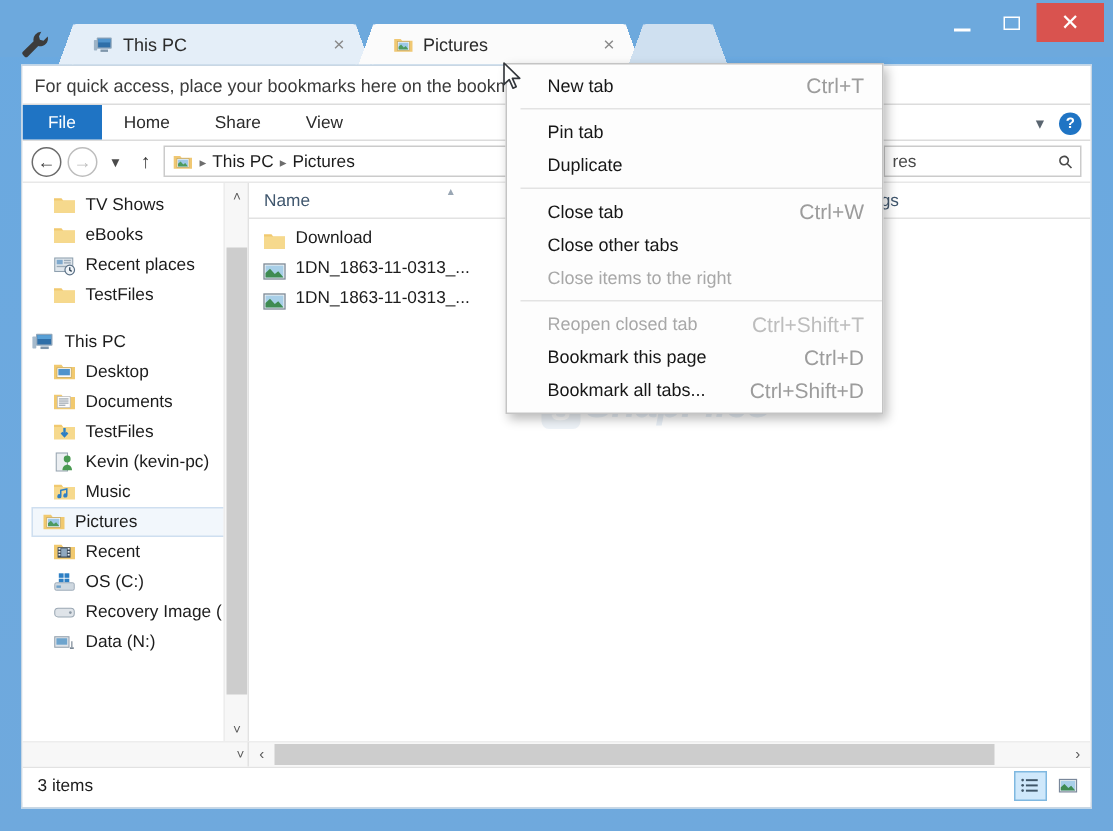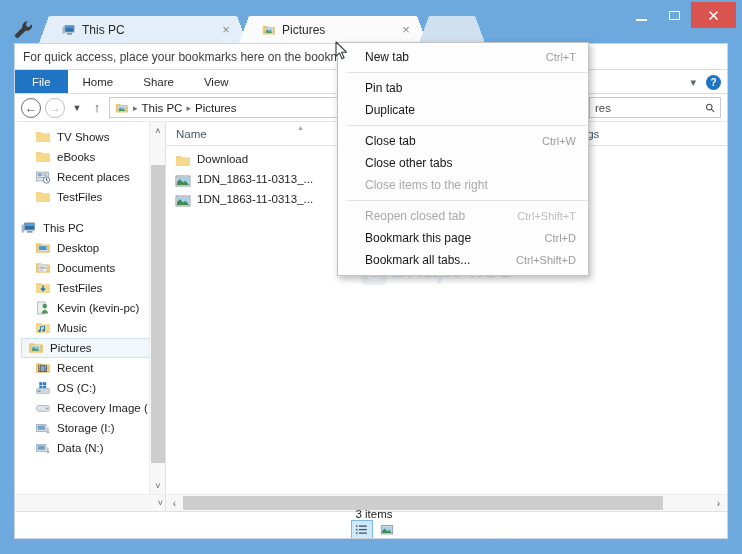--- a/index.html
+++ b/index.html
@@ -241,24 +241,24 @@
   }
   .hs-arrow {
     width: 17px; height: 16px; display: flex; align-items: center;
     justify-content: center; color: #5a5a5a; font-size: 10px; flex: 0 0 auto;
   }
   .hs-track { flex: 1 1 auto; height: 16px; position: relative; }
   .hs-thumb { position: absolute; left: 0; top: 1px; height: 14px; background: #cdcdcd; }
 
   .statusbar {
     height: 24px; display: flex; align-items: center;
-    justify-content: center;
+    justify-content: space-between;
     border-top: 1px solid #e2e2e2; background: #ffffff;
     padding: 0 4px 0 10px;
-    font-size: 11.5px; color: #1c1c1c; flex-direction: column;
+    font-size: 11.5px; color: #1c1c1c;
   }
   .viewbtns { display: flex; align-items: center; gap: 3px; }
   .vbtn {
     width: 22px; height: 20px; display: flex;
     align-items: center; justify-content: center;
   }
   .vbtn.on { background: #cfe8fb; border: 1px solid #7fb8e0; }
 
   
   .ctxmenu {
@@ -268,21 +268,21 @@
     box-shadow: 2px 3px 7px rgba(0,0,0,.28);
     padding: 3px 0 4px 0;
     z-index: 50;
   }
   .mi {
     height: 22px; display: flex; align-items: center;
     padding: 0 12px 0 27px; font-size: 12px; color: #171717;
     justify-content: space-between;
   }
   .mi.disabled { color: #a8a8a8; }
-  .mi .accel { color: #9c9c9c; font-size: 11px; }
+  .mi .accel { color: #9c9c9c; font-size: 14px; }
   .mi.disabled .accel { color: #bdbdbd; text-align: center; }
   .msep { height: 1px; background: #e3e3e3; margin: 4px 0 4px 9px; }
 
   
   .cursor { position: absolute; left: 335px; top: 41px; z-index: 60; }
 </style>
 </head>
 <body>
 
 <div id="app">
@@ -572,31 +572,20 @@
           <div class="nav-item nav-indent-2">
             <span class="ico">
               <svg viewBox="0 0 16 16" width="16" height="16">
                 <rect x="1.5" y="5.5" width="13" height="5.8" rx="2.2" fill="#dfe4e9" stroke="#9aa7b3" stroke-width="0.7"></rect>
                 <circle cx="11.9" cy="8.4" r="0.9" fill="#8b98a5"></circle>
               </svg>
             </span>
             <span>Recovery Image (</span>
           </div>
 
-          <div class="nav-item nav-indent-2">
-            <span class="ico">
-              <svg viewBox="0 0 16 16" width="16" height="16">
-                <rect x="1.5" y="4.5" width="9.5" height="7" fill="#dfe4e9" stroke="#94a1ad" stroke-width="0.7"></rect>
-                <rect x="2.6" y="5.5" width="7.2" height="4.3" fill="#6ea4cd"></rect>
-                <path d="M11.6 11.5h2.6v1.2h-2.6z" fill="#7b8896"></path>
-                <path d="M12.9 7.5v4" stroke="#7b8896" stroke-width="0.8"></path>
-              </svg>
-            </span>
-            <span>Storage (I:)</span>
-          </div>
 
           <div class="nav-item nav-indent-2">
             <span class="ico">
               <svg viewBox="0 0 16 16" width="16" height="16">
                 <rect x="1.5" y="4.5" width="9.5" height="7" fill="#dfe4e9" stroke="#94a1ad" stroke-width="0.7"></rect>
                 <rect x="2.6" y="5.5" width="7.2" height="4.3" fill="#6ea4cd"></rect>
                 <path d="M11.6 11.5h2.6v1.2h-2.6z" fill="#7b8896"></path>
                 <path d="M12.9 7.5v4" stroke="#7b8896" stroke-width="0.8"></path>
               </svg>
             </span>

